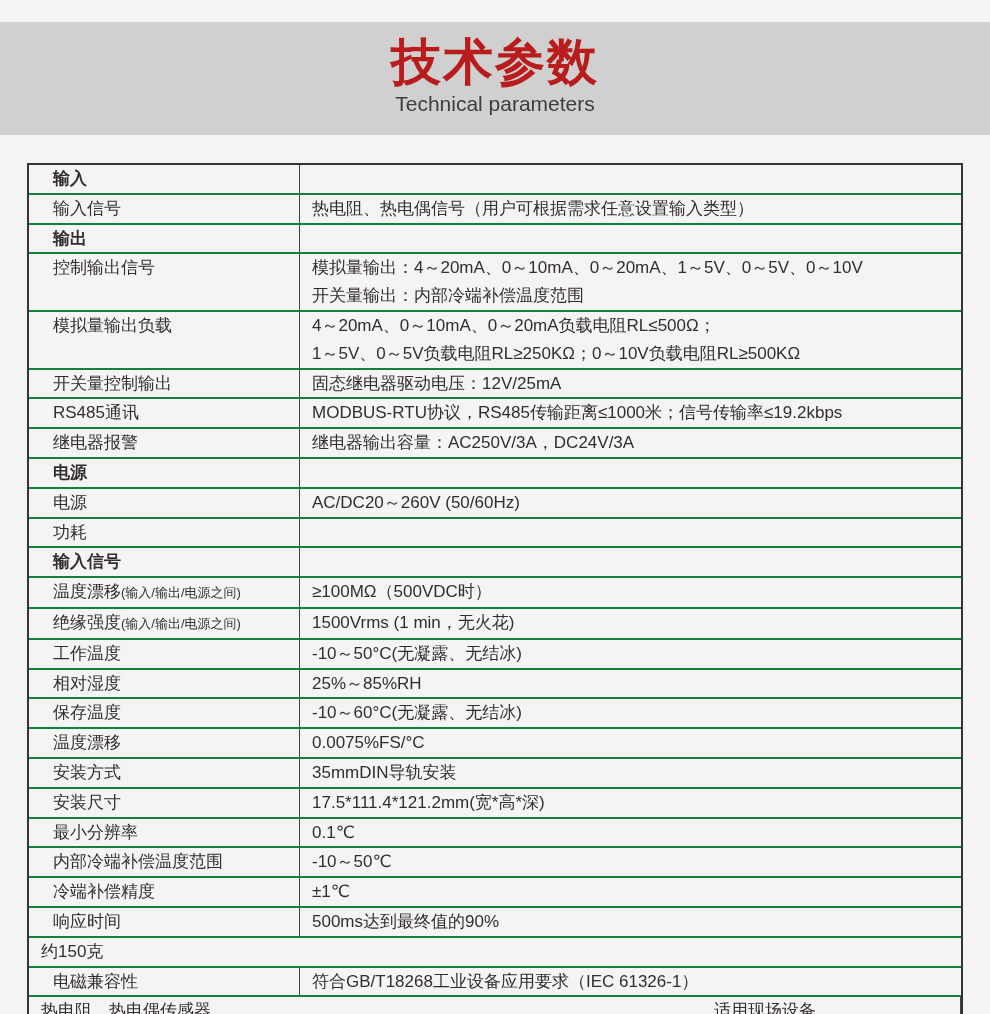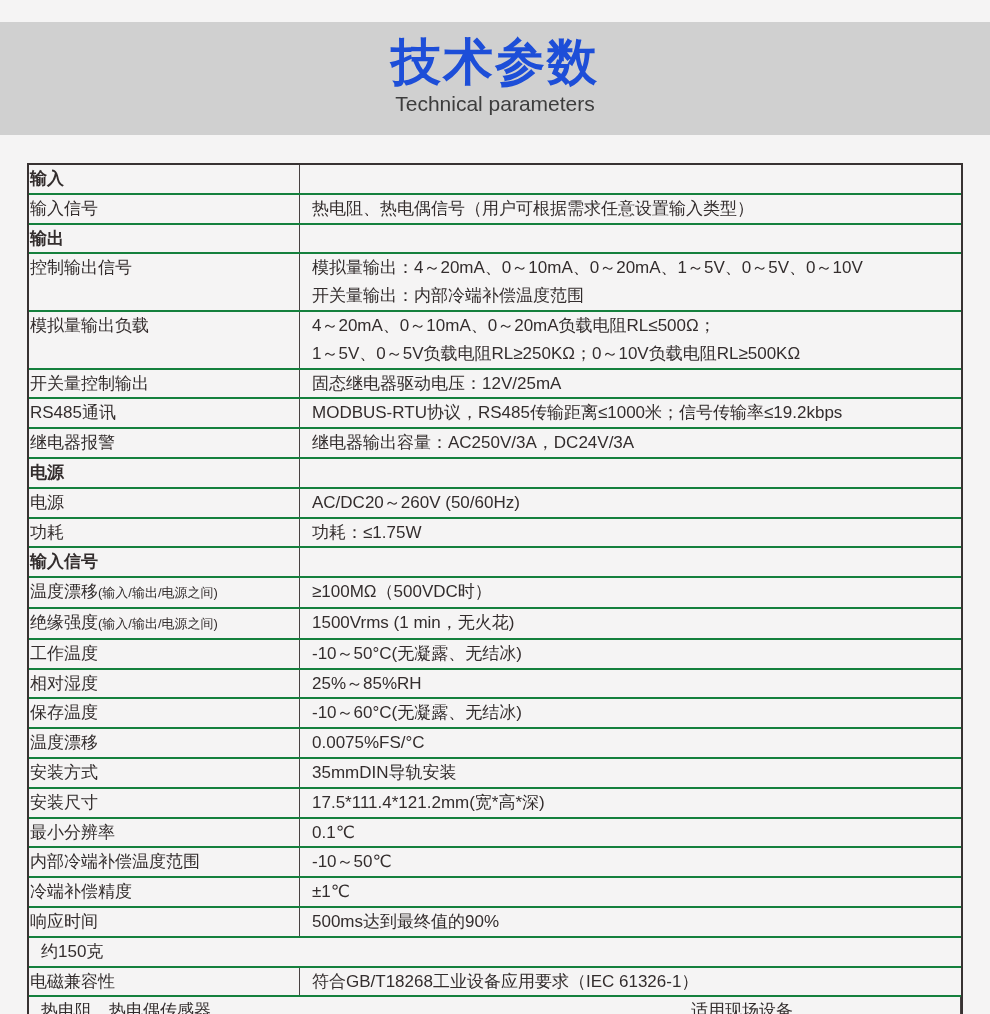--- a/index.html
+++ b/index.html
@@ -24,21 +24,21 @@
     background: #d0d0d0;
     text-align: center;
   }
   .hero .title {
     margin: 0;
     padding-top: 10px;
     font-size: 50px;
     line-height: 60px;
     font-weight: bold;
     letter-spacing: 2px;
-    color: #1d4ed8;
+    color: #b91c1c;
   }
   .hero .subtitle {
     margin: 0;
     font-size: 21px;
     line-height: 24px;
     color: #3d3d3d;
     font-weight: normal;
   }
   .spec-table {
     position: absolute;
@@ -55,21 +55,21 @@
   .row + .row {
     border-top: 2px solid #15803d;
   }
   .cell {
     box-sizing: border-box;
   }
   .cell.label {
     width: 271px;
     flex: 0 0 271px;
     border-right: 1px solid #474141;
-    padding-left: 1px;
+    padding-left: 24px;
     font-size: 17px;
     line-height: 27.8px;
     white-space: nowrap;
     overflow: hidden;
   }
   .row.section .cell.label {
     font-weight: bold;
   }
   .cell.label .note {
     font-size: 13px;
@@ -146,23 +146,20 @@
       <div class="cell value"></div>
     </div>
     <div class="row">
       <div class="cell label"><span>电源</span></div>
       <div class="cell value">
         <div class="line">AC/DC20～260V (50/60Hz)</div>
       </div>
     </div>
     <div class="row">
       <div class="cell label"><span>功耗</span></div>
-      <div class="cell value">
-        <div class="line">功耗：≤1.75W</div>
-      </div>
     </div>
     <div class="row section">
       <div class="cell label"><span>输入信号</span></div>
       <div class="cell value"></div>
     </div>
     <div class="row">
       <div class="cell label"><span>温度漂移</span><span class="note">(输入/输出/电源之间)</span></div>
       <div class="cell value">
         <div class="line">≥100MΩ（500VDC时）</div>
       </div>

